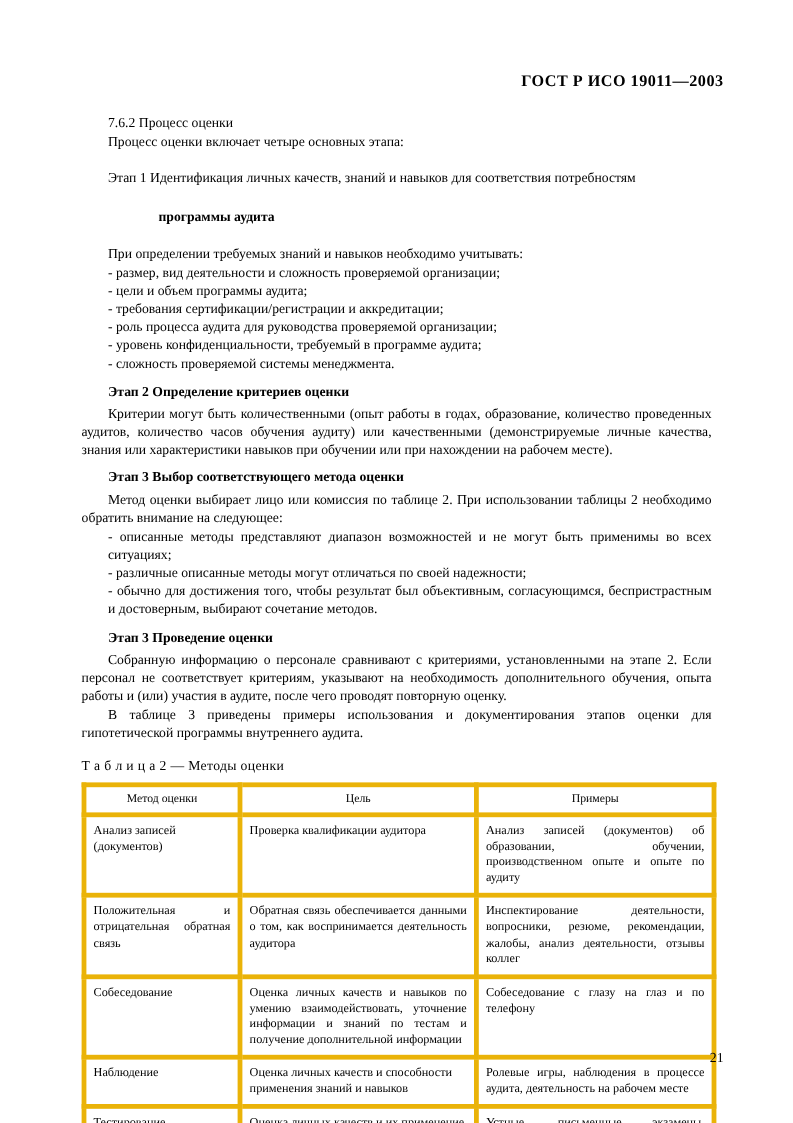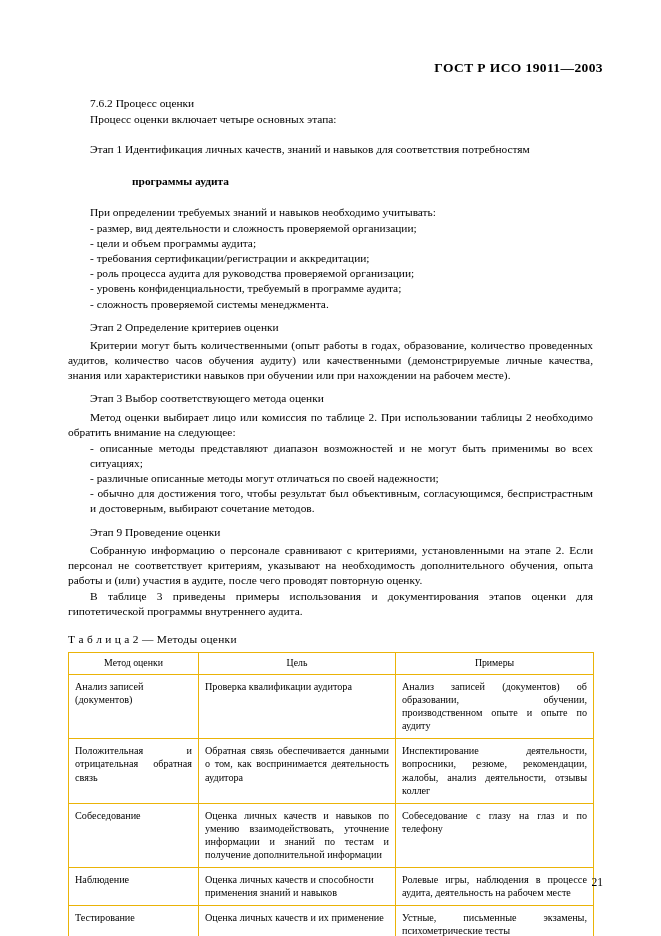--- a/index.html
+++ b/index.html
@@ -51,21 +51,21 @@
     margin: 0;
     padding-left: 22px;
     text-indent: 0;
   }
   .heading {
     font-weight: normal;
     margin: 8px 0 17px 0;
     text-indent: 22px;
   }
   .heading2 {
-    font-weight: normal;
+    font-weight: bold;
     margin: 8px 0 3px 0;
     text-indent: 22px;
   }
   .heading-cont {
     font-weight: bold;
     text-indent: 0;
     padding-left: 64px;
     margin: 0 0 15px 0;
   }
   .gap {
@@ -81,21 +81,21 @@
     letter-spacing: 0.3px;
     text-indent: 0;
   }
   table.assess {
     border-collapse: collapse;
     width: 525px;
     table-layout: fixed;
     font-size: 10.2px;
   }
   table.assess td, table.assess th {
-    border: 1px solid #eab308;
+    border: 4px solid #eab308;
     vertical-align: top;
     padding: 5px 6px 6px 6px;
     text-align: justify;
     line-height: 1.28;
   }
   table.assess th {
     text-align: center;
     font-weight: normal;
     padding: 4px 4px 5px 4px;
     font-size: 9.8px;
@@ -140,21 +140,21 @@
 
     <div class="heading2">Этап 2 Определение критериев оценки</div>
     <div class="p indent">Критерии могут быть количественными (опыт работы в годах, образование, количество проведенных аудитов, количество часов обучения аудиту) или качественными (демонстрируемые личные качества, знания или характеристики навыков при обучении или при нахождении на рабочем месте).</div>
 
     <div class="heading2">Этап 3 Выбор соответствующего метода оценки</div>
     <div class="p indent">Метод оценки выбирает лицо или комиссия по таблице 2. При использовании таблицы 2 необходимо обратить внимание на следующее:</div>
     <div class="p sub">- описанные методы представляют диапазон возможностей и не могут быть применимы во всех ситуациях;</div>
     <div class="p sub">- различные описанные методы могут отличаться по своей надежности;</div>
     <div class="p sub">- обычно для достижения того, чтобы результат был объективным, согласующимся, беспристрастным и достоверным, выбирают сочетание методов.</div>
 
-    <div class="heading2">Этап 9 Проведение оценки</div>
+    <div class="heading2">Этап 3 Проведение оценки</div>
     <div class="p indent">Собранную информацию о персонале сравнивают с критериями, установленными на этапе 2. Если персонал не соответствует критериям, указывают на необходимость дополнительного обучения, опыта работы и (или) участия в аудите, после чего проводят повторную оценку.</div>
     <div class="p indent">В таблице 3 приведены примеры использования и документирования этапов оценки для гипотетической программы внутреннего аудита.</div>
 
     <div class="table-caption">Т а б л и ц а 2 — Методы оценки</div>
 
     <table class="assess">
       <colgroup>
         <col class="col1">
           <col class="col2">
           <col class="col3">

